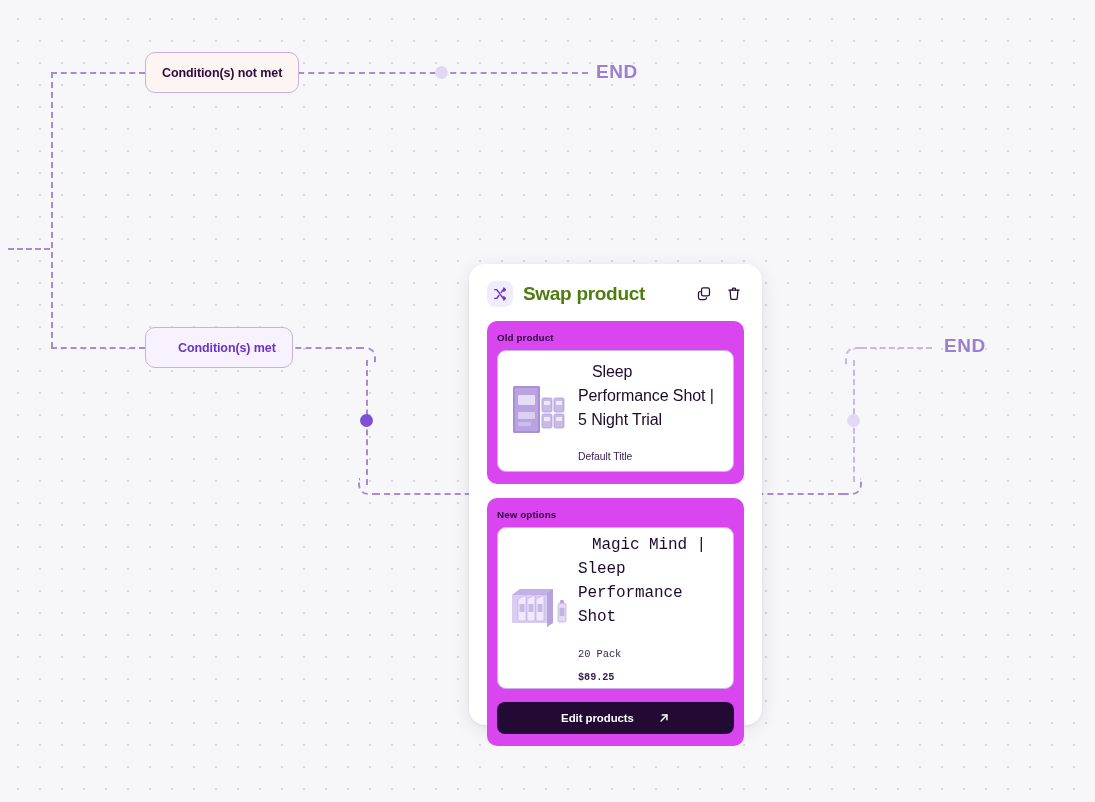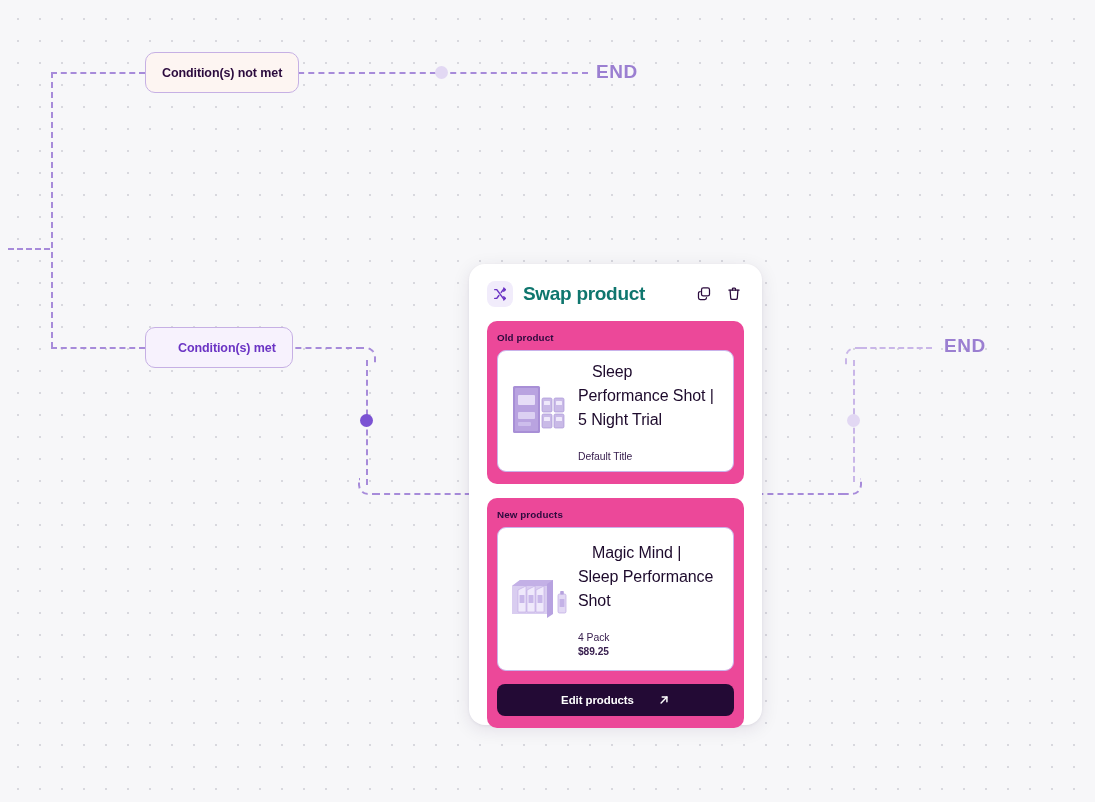--- a/index.html
+++ b/index.html
@@ -100,21 +100,21 @@
   .swap-badge {
     width: 26px; height: 26px;
     border-radius: 8px;
     background: #f1ecfb;
     display: flex; align-items: center; justify-content: center;
     flex: 0 0 auto;
   }
   .card-title {
     font-size: 19px;
     font-weight: bold;
-    color: #0f766e;
+    color: #4d7c0f;
     letter-spacing: -0.3px;
     flex: 1 1 auto;
   }
   .head-icon {
     width: 20px; height: 20px;
     display: flex; align-items: center; justify-content: center;
     cursor: pointer;
     flex: 0 0 auto;
   }
   .card-desc {
@@ -122,41 +122,41 @@
     font-size: 10.6px;
     line-height: 15.2px;
     color: #2d1240;
     font-weight: bold;
     letter-spacing: -0.05px;
     width: 248px;
   }
 
   .panel {
     margin-top: 14px;
-    background: #ec4899;
+    background: #d946ef;
     border-radius: 10px;
     padding: 11px 10px 12px 10px;
   }
   .panel-label {
     font-size: 9.8px;
     font-weight: bold;
     color: #2b0a3d;
     margin-bottom: 7px;
     letter-spacing: 0.1px;
   }
   .product-box {
     background: #ffffff;
     border: 1.5px solid #c9b2ea;
     border-radius: 9px;
     display: flex;
     align-items: center;
     gap: 8px;
     padding: 9px 10px;
   }
-  .product-box.tall { padding: 13px 10px; }
+  .product-box.tall { padding: 5px 10px; font-family: Liberation Mono, monospace; }
   .thumb {
     width: 62px; height: 58px;
     flex: 0 0 auto;
     position: relative;
     overflow: hidden;
   }
   .pinfo { flex: 1 1 auto; min-width: 0; }
   .pname {
     font-size: 16px;
     line-height: 24px;
@@ -166,21 +166,21 @@
   }
   .pvariant {
     font-size: 10.4px;
     color: #3a2150;
     margin-top: 19px;
     letter-spacing: -0.05px;
   }
   .pprice {
     font-size: 10.2px;
     color: #3a2150;
-    margin-top: 3px;
+    margin-top: 12px;
     font-weight: bold;
     letter-spacing: -0.05px;
   }
   .edit-btn {
     margin-top: 13px;
     width: 100%;
     height: 32px;
     background: #230a35;
     border: none;
     border-radius: 8px;
@@ -302,21 +302,21 @@
           </svg>
         </span>
         <span class="pinfo">
           <span class="pname">Sleep Performance Shot | 5 Night Trial</span>
           <div class="pvariant">Default Title</div>
         </span>
       </div>
     </div>
 
     <div class="panel">
-      <div class="panel-label">New products</div>
+      <div class="panel-label">New options</div>
       <div class="product-box tall">
         <span class="thumb">
           <svg width="62" height="58" viewBox="0 0 62 58">
             <path d="M4 16 L12 10 L45 10 L45 44 L4 44 Z" fill="#d9cdf0"></path>
             <path d="M12 10 L45 10 L45 16 L4 16 Z" fill="#c3b0e6"></path>
             <path d="M45 10 L45 44 L39 48 L39 14 Z" fill="#b7a2e0"></path>
             <g fill="#efe9fb" stroke="#bfa9e4" stroke-width="0.6">
               <path d="M10 20 L18 16 L18 42 L10 42 Z"></path>
               <path d="M19 20 L27 16 L27 42 L19 42 Z"></path>
               <path d="M28 20 L36 16 L36 42 L28 42 Z"></path>
@@ -326,21 +326,21 @@
               <rect x="20.5" y="25" width="5" height="8" rx="0.6"></rect>
               <rect x="29.5" y="25" width="5" height="8" rx="0.6"></rect>
             </g>
             <rect x="50" y="24" width="8" height="19" rx="1.5" fill="#e2d8f4" stroke="#bda9e2" stroke-width="0.7"></rect>
             <rect x="51.6" y="29" width="4.8" height="8" rx="0.6" fill="#c4b2e7"></rect>
             <rect x="52.2" y="21" width="3.6" height="3.5" rx="0.8" fill="#b6a2de"></rect>
           </svg>
         </span>
         <span class="pinfo">
           <span class="pname">Magic Mind | Sleep Performance Shot</span>
-          <div class="pvariant">4 Pack</div>
+          <div class="pvariant">20 Pack</div>
           <div class="pprice">$89.25</div>
         </span>
       </div>
 
       <button class="edit-btn">
         <span>Edit products</span>
         <span style="display:flex;">
           <svg width="12" height="12" viewBox="0 0 14 14" fill="none" stroke="#ffffff" stroke-width="1.7" stroke-linecap="round" stroke-linejoin="round">
             <path d="M3.6 10.4L10.4 3.6"></path>
             <path d="M4.9 3.6h5.5v5.5"></path>

